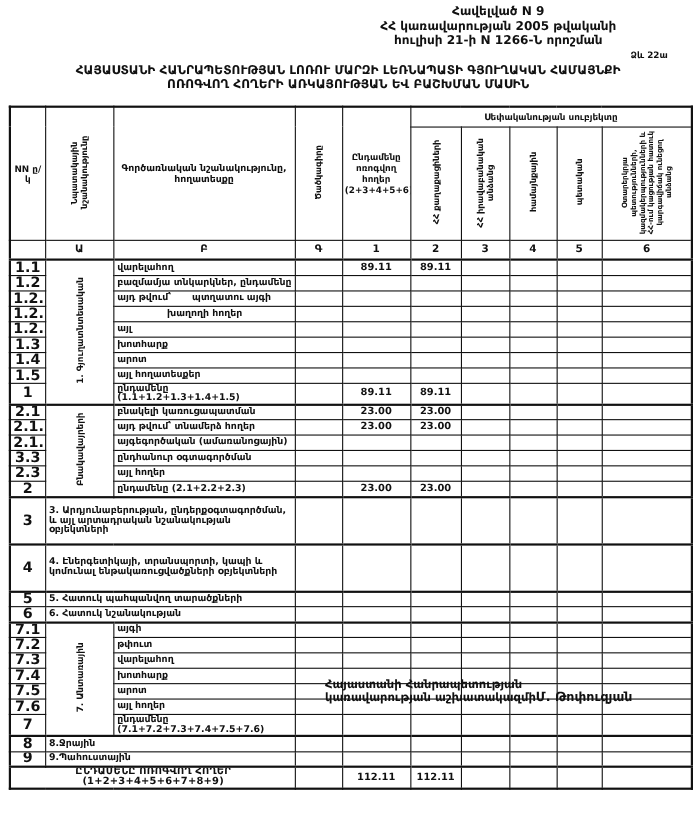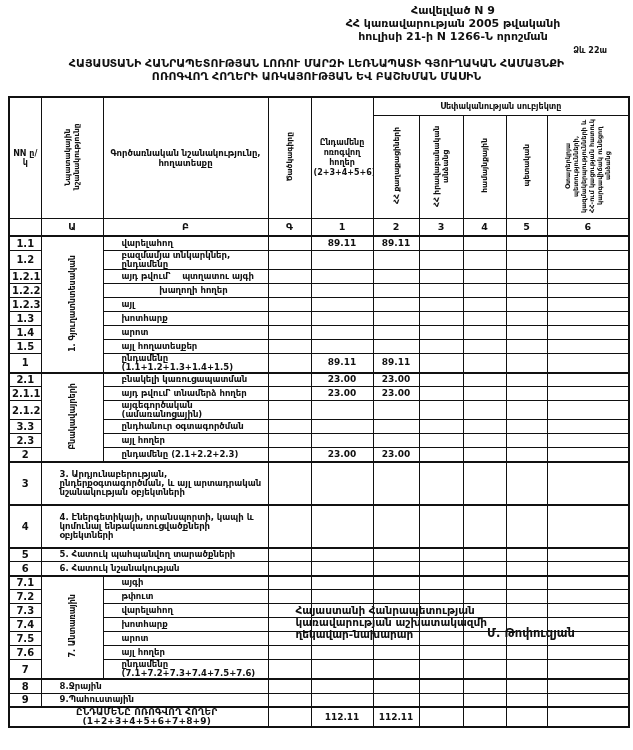--- a/index.html
+++ b/index.html
@@ -73,24 +73,24 @@
     max-height: 100px;
     white-space: normal;
   }
   .vtext.small { font-size: 6.5px; line-height: 8px; }
 
   tbody tr { height: 14px; }
   tbody tr.tall { height: 43px; }
   tbody tr.total-row { height: 20px; }
   tbody tr.thick-top td { border-top: 2px solid #111; }
   tbody td { font-size: 8.5px; line-height: 9px; }
-  td.nn { text-align: center; font-size: 10px; margin-top: 20px; }
+  td.nn { text-align: center; font-size: 13px; margin-top: 20px; }
   td.sec { text-align: center; vertical-align: middle; background: #fff; }
   td.sec .vtext { font-size: 8px; max-height: 130px; white-space: nowrap; }
-  td.lbl { text-align: left; padding-left: 18px; }
+  td.lbl { text-align: left; padding-left: 3px; }
   td.val { text-align: center; font-size: 9px; }
   .split { display: flex; width: 100%; }
   .split .pre { flex: 0 0 auto; }
   .split .main { flex: 1 1 auto; text-align: center; }
   td.total-lbl { text-align: center; font-size: 9px; letter-spacing: 0.2px; }
 
   
   .footer {
     position: absolute;
     left: 8px; right: 8px; bottom: 4px;
@@ -494,18 +494,17 @@
           <td class="val"></td>
           <td class="val"></td>
         </tr>
       </tbody>
   </table>
 
   <div class="footer">
     <div class="sig-left">
       <div>Հայաստանի Հանրապետության</div>
       <div>կառավարության աշխատակազմի</div>
-      <div>ղեկավար-նախարար</div>
     </div>
     <div class="sig-name">Մ. Թոփուզյան</div>
   </div>
 
 </div>
 
 </body></html>

